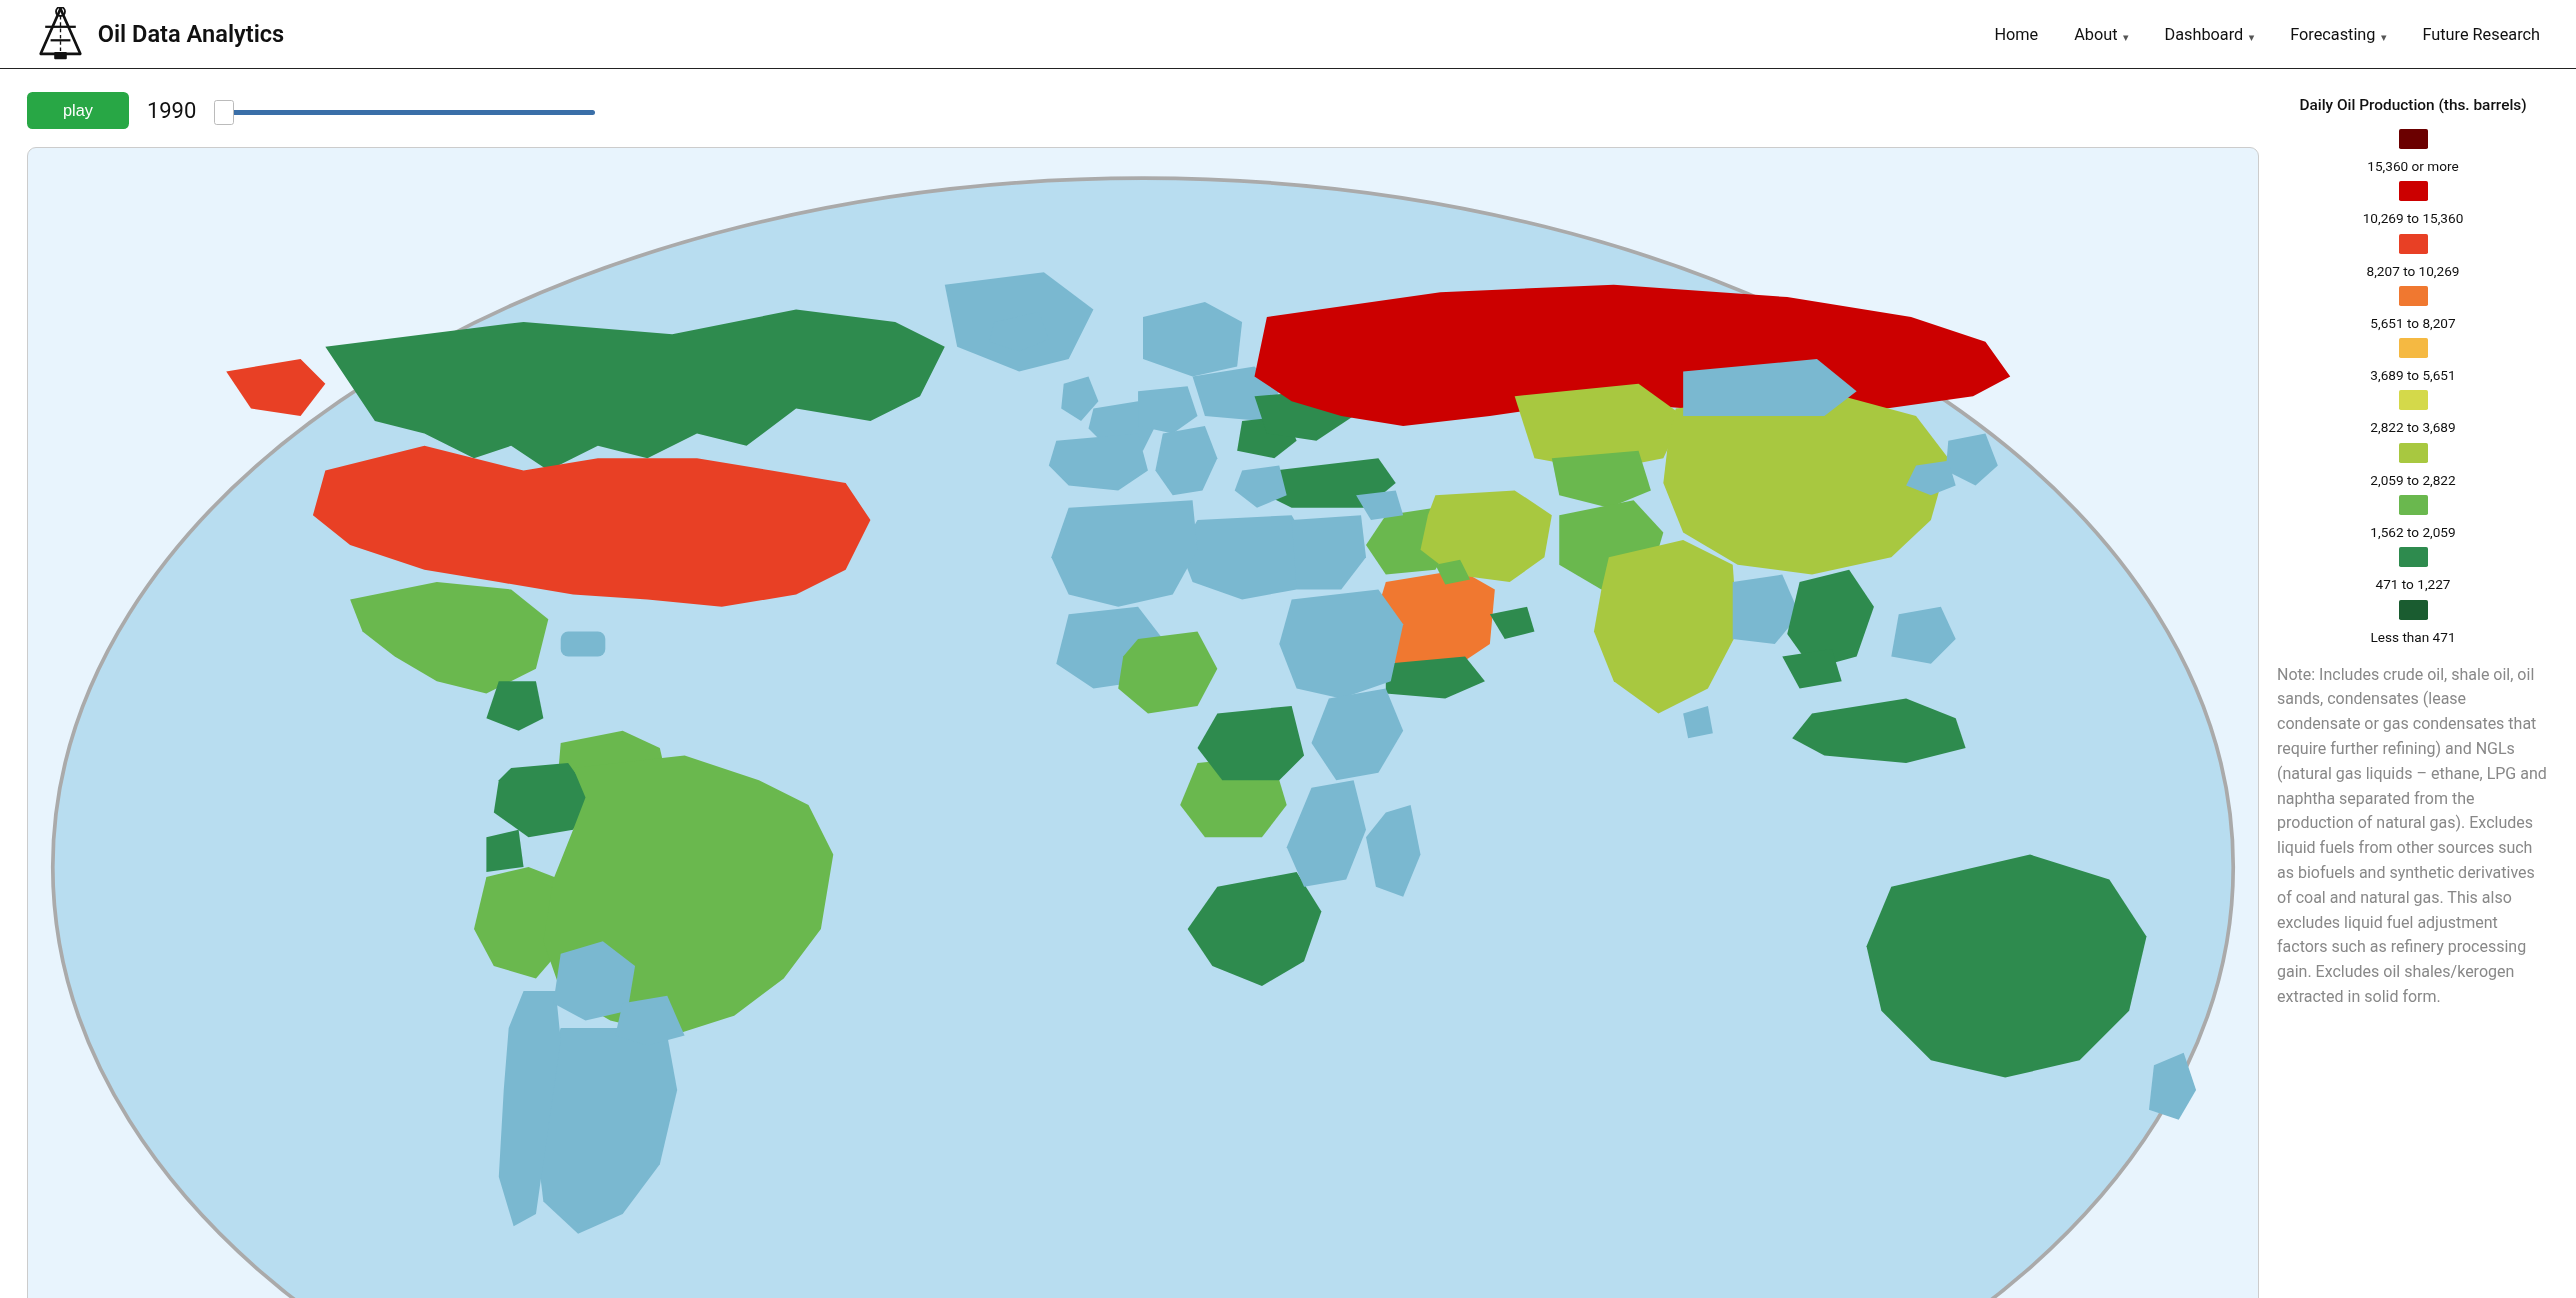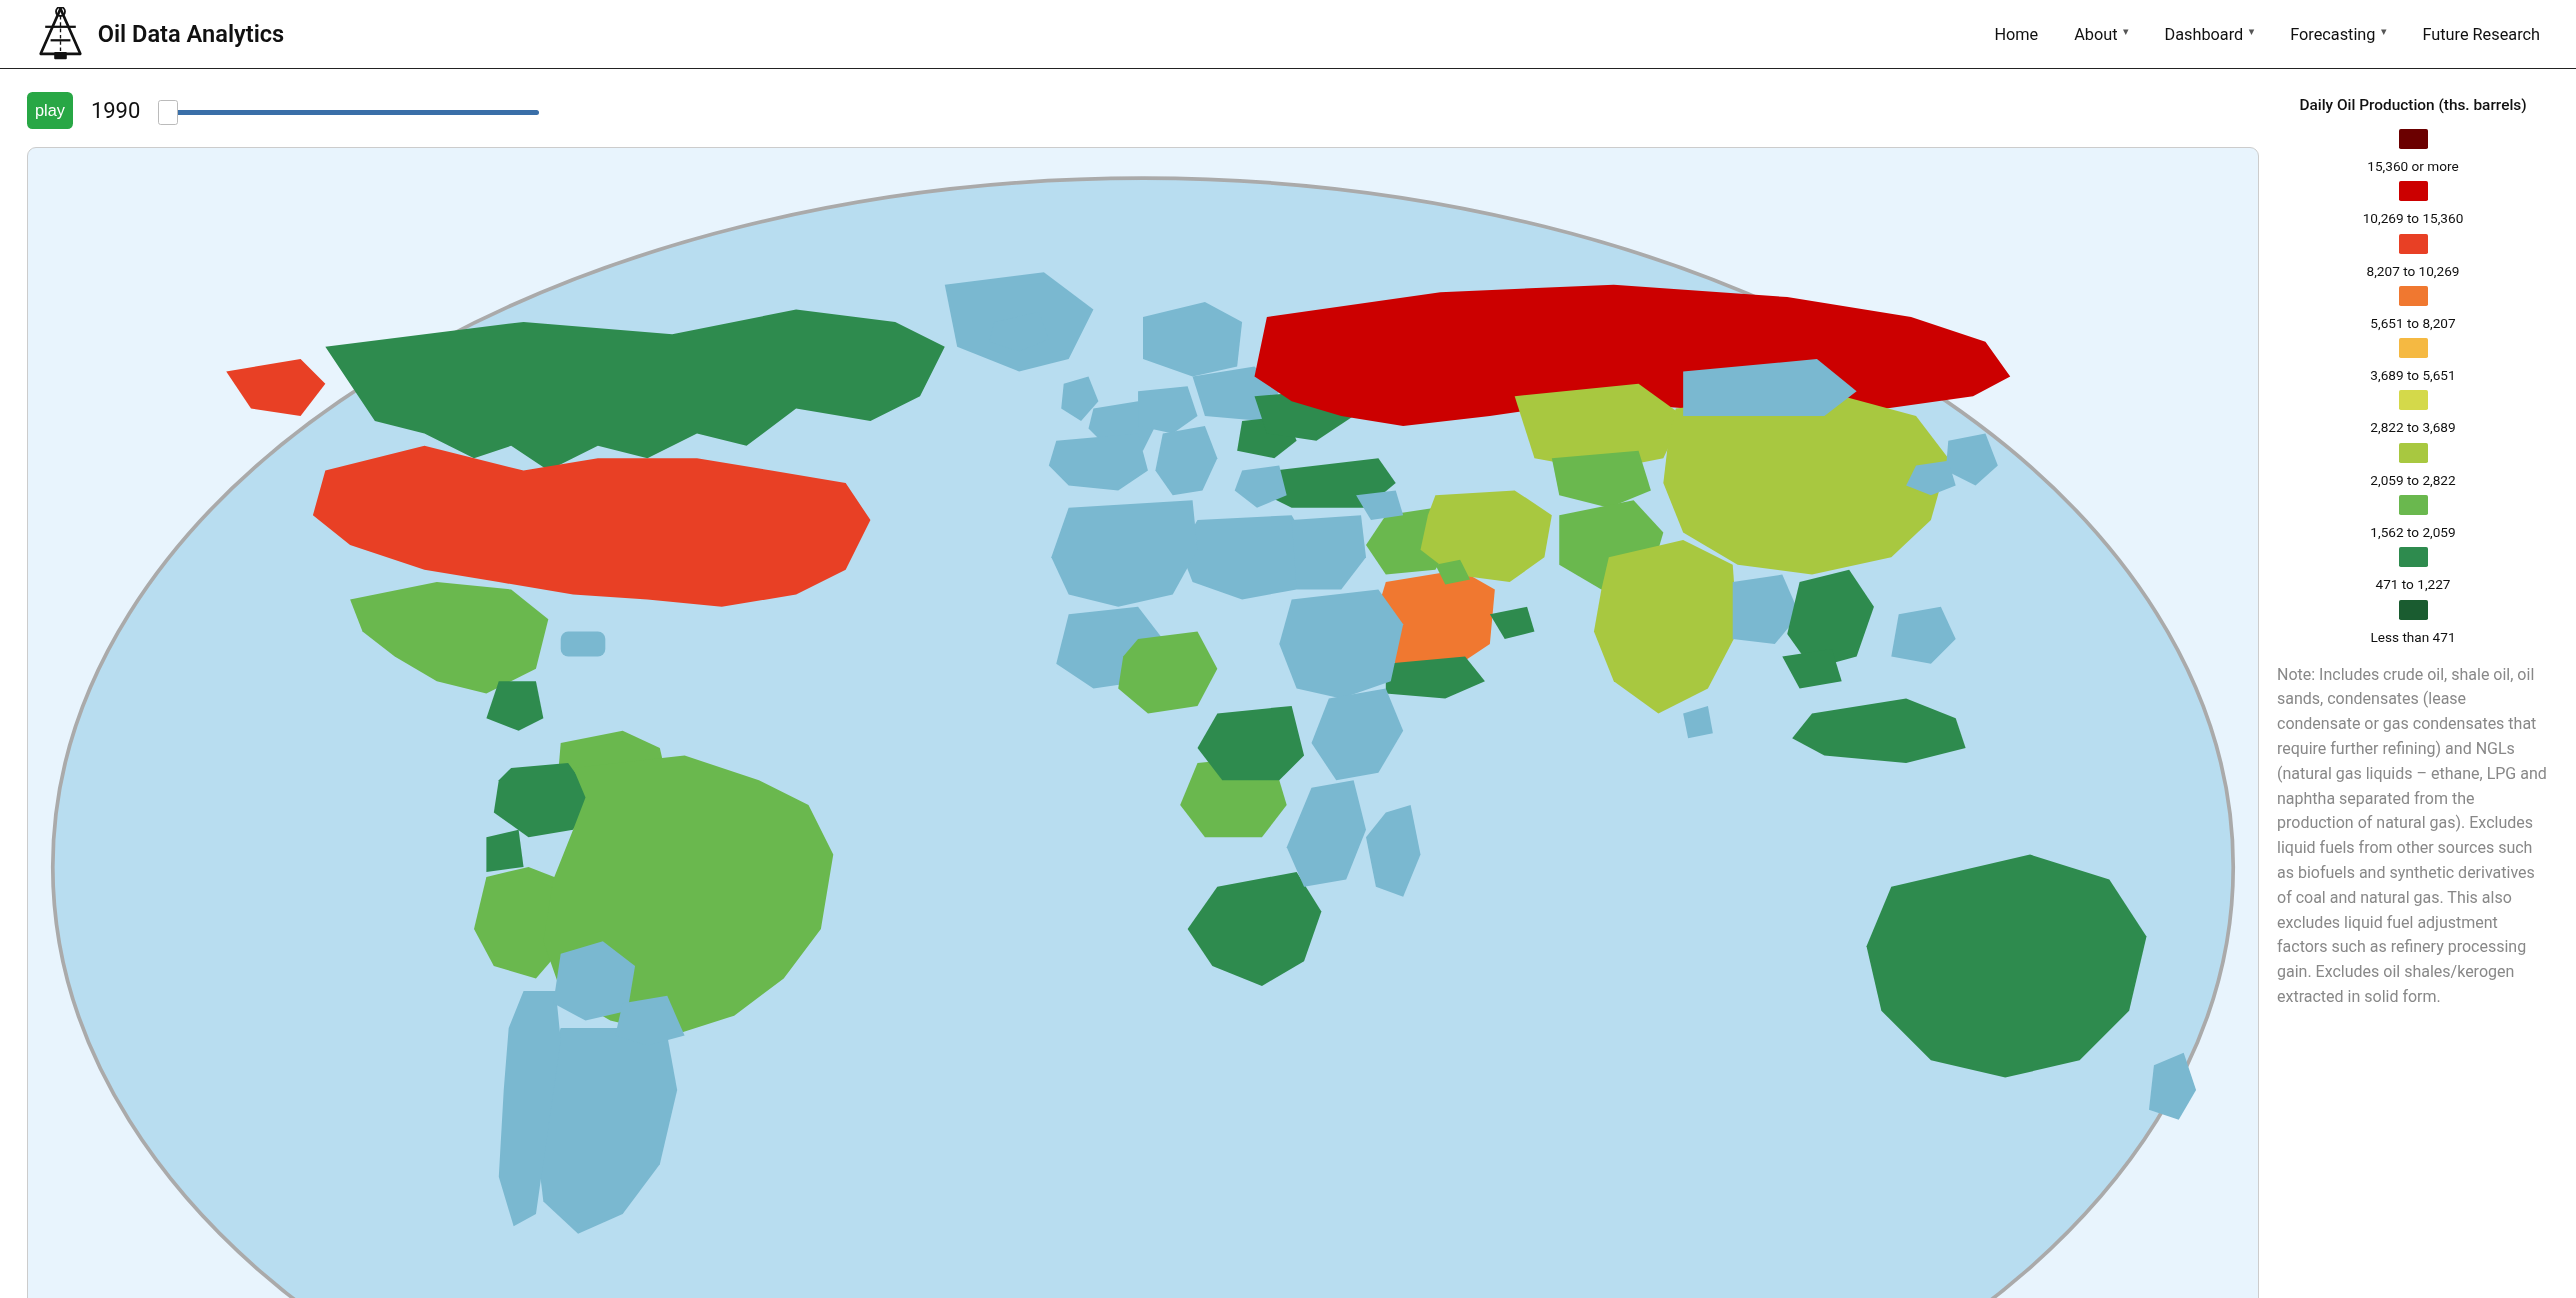--- a/index.html
+++ b/index.html
@@ -27,21 +27,21 @@
     nav {
       display: flex;
       align-items: center;
       gap: 36px;
     }
     .nav-item {
       font-size: 16.3px;
       color: #111;
       cursor: pointer;
       display: flex;
-      align-items: flex-start;
+      align-items: flex-end;
       gap: 5.4px;
       white-space: nowrap;
     }
     .chevron {
       font-size: 11px;
       color: #555;
     }
 
     
     .main-content {
@@ -63,21 +63,21 @@
       display: flex;
       align-items: center;
       gap: 18px;
       padding: 5.4px 0;
     }
     .play-btn {
       background: #28a745;
       color: #fff;
       border: none;
       border-radius: 5.4px;
-      padding: 9px 8px;
+      padding: 9px 36px;
       font-size: 16.3px;
       cursor: pointer;
       font-weight: 500;
       text-align: right;
     }
     .year-label {
       font-size: 22px;
       color: #111;
       min-width: 45px;
     }

